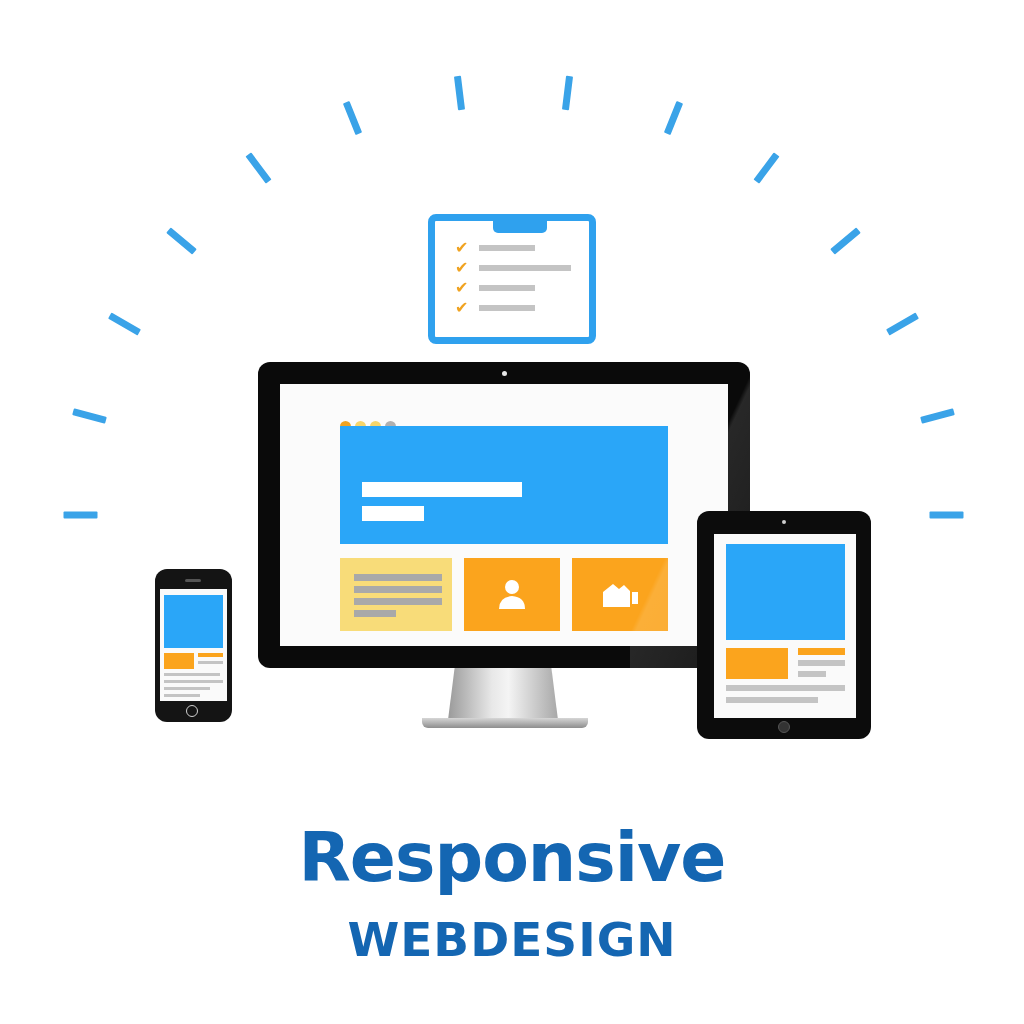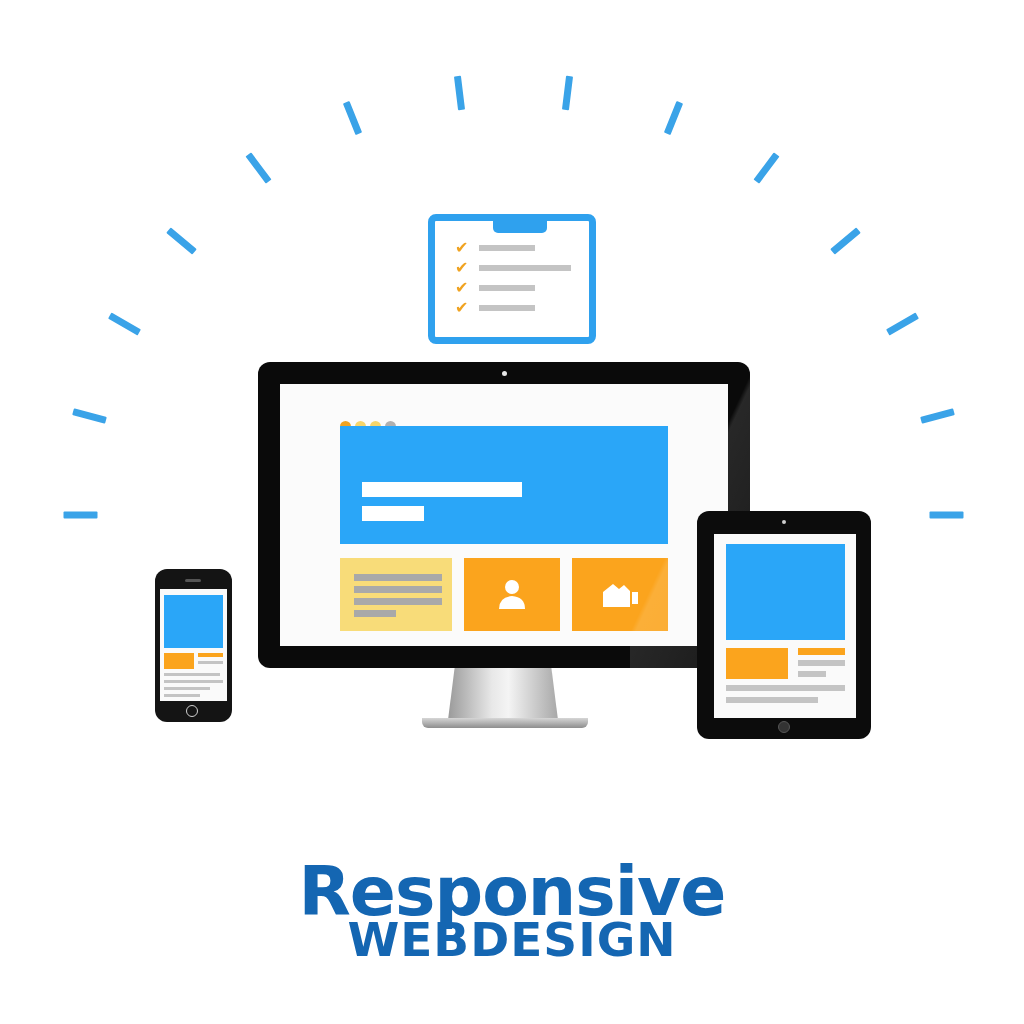--- a/index.html
+++ b/index.html
@@ -33,21 +33,21 @@
   .t-block { position: absolute; }
   .tablet-btn { position: absolute; left: 81px; top: 210px; width: 10px; height: 10px; border-radius: 50%; background: #333; border: 1px solid #555; }
 
   
   .phone { left: 155px; top: 569px; width: 77px; height: 153px; background: #141414; border-radius: 12px; }
   .phone-screen { position: absolute; left: 5px; top: 20px; width: 67px; height: 112px; background: #fafafa; }
   .phone-home { position: absolute; left: 31px; top: 136px; width: 12px; height: 12px; border-radius: 50%; border: 1.5px solid #cfcfcf; box-sizing: border-box; }
   .phone-speaker { position: absolute; left: 30px; top: 10px; width: 16px; height: 3px; background: #555; border-radius: 2px; }
 
   .title { left: 0; width: 1024px; text-align: center; color: #1466b2; font-family: "DejaVu Sans", sans-serif; font-weight: bold; }
-  .title-main { top: 852px; font-size: 68px; letter-spacing: -1px; }
+  .title-main { top: 818px; font-size: 68px; letter-spacing: -1px; }
   .title-sub { top: 912px; font-size: 47px; letter-spacing: 1px; }
 </style>
 </head>
 <body>
 
 <div id="rays">
     <div class="ray" style="left: 76.5px; top: 498px; transform: rotate(-90deg);"></div>
     <div class="ray" style="left: 85.5px; top: 399px; transform: rotate(-75deg);"></div>
     <div class="ray" style="left: 120.5px; top: 307px; transform: rotate(-60deg);"></div>
     <div class="ray" style="left: 177.5px; top: 224px; transform: rotate(-50deg);"></div>

